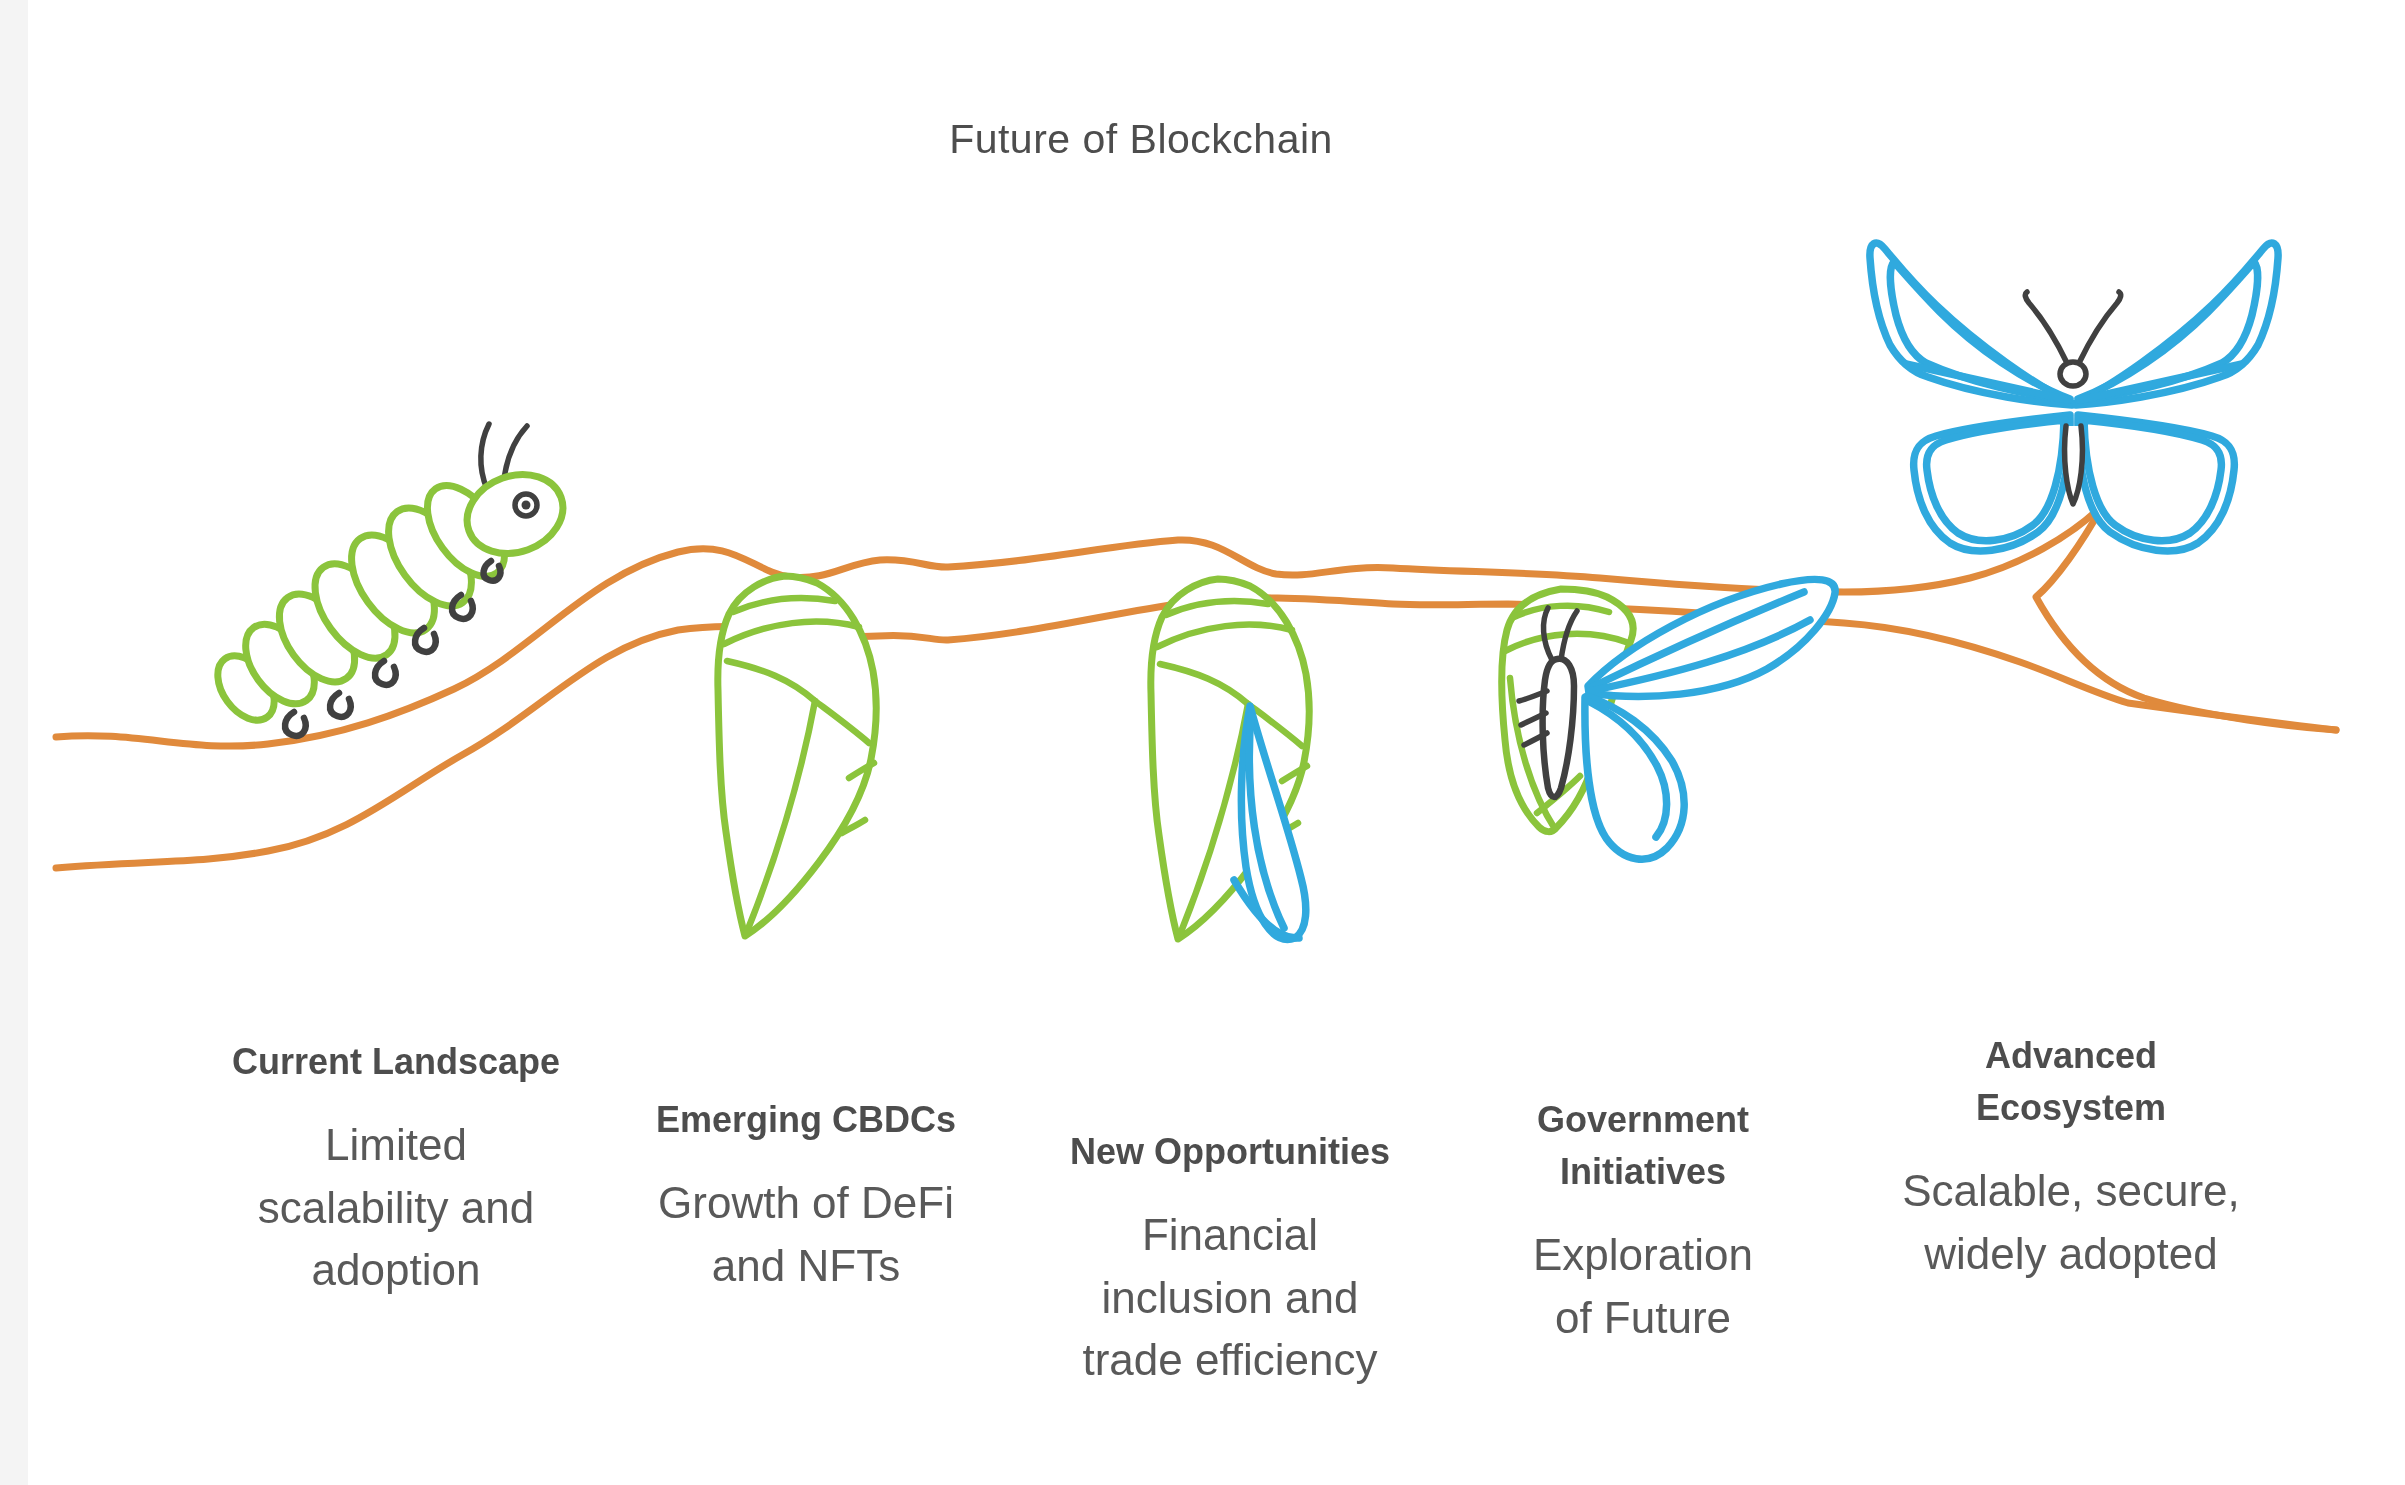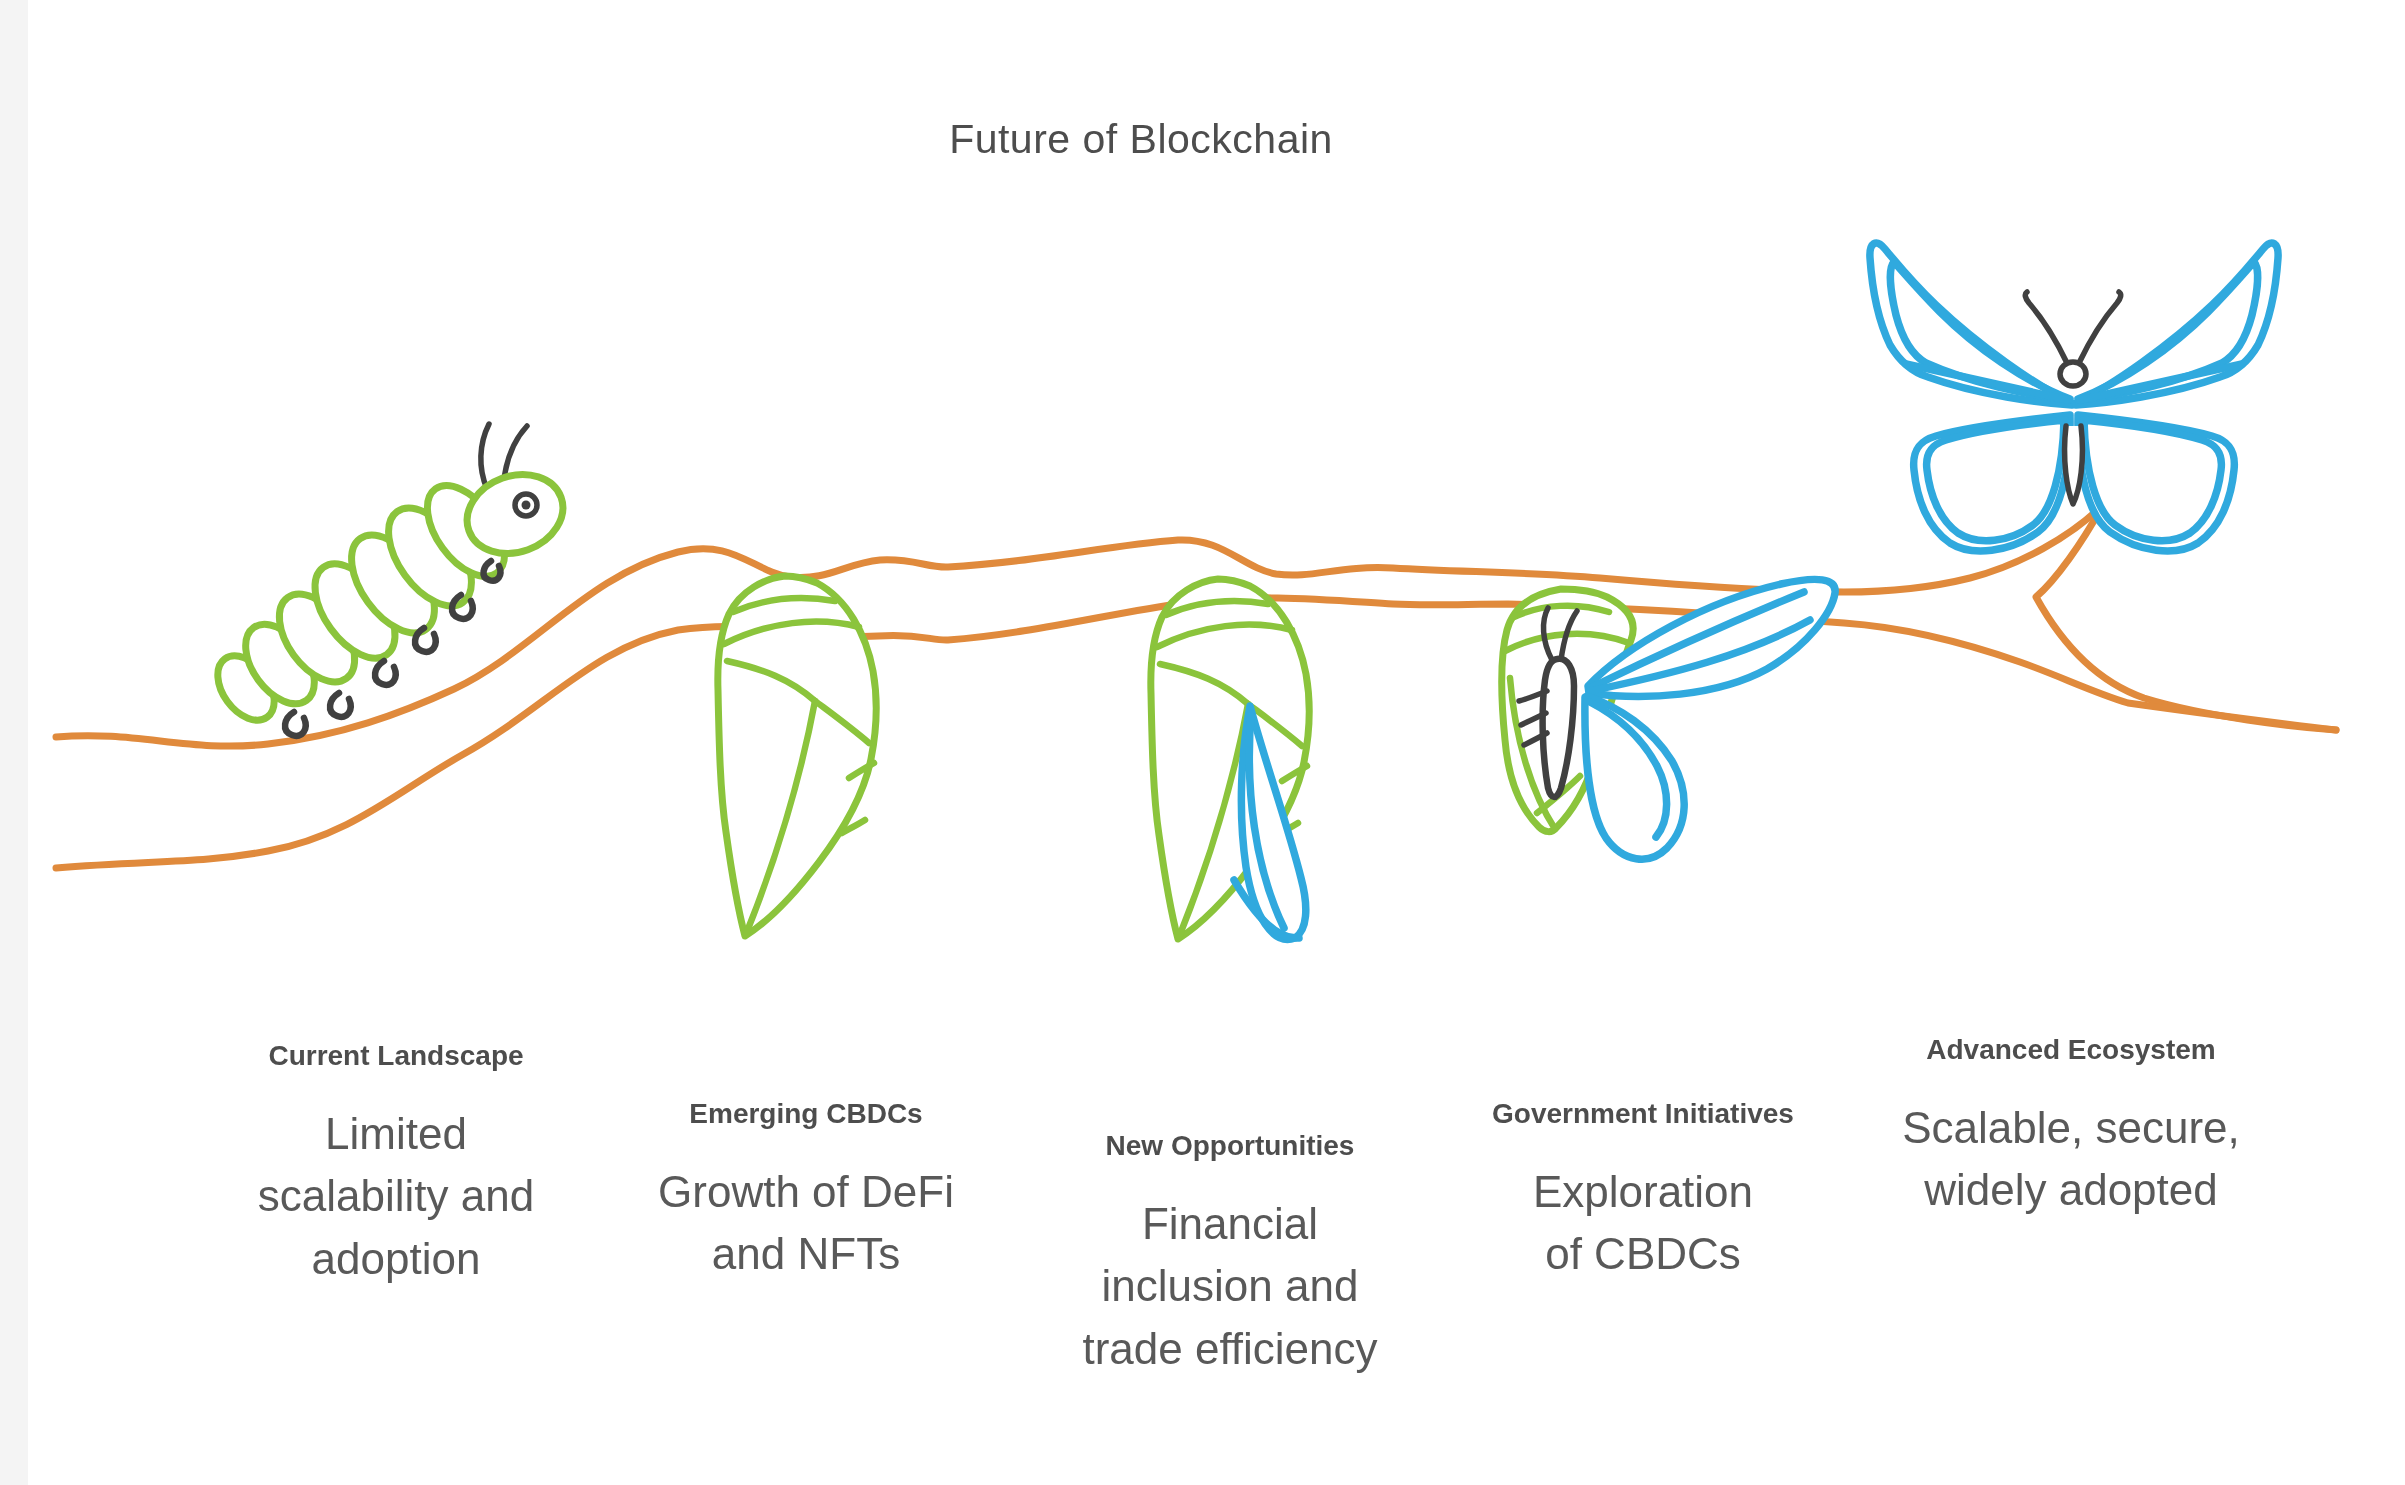--- a/index.html
+++ b/index.html
@@ -42,21 +42,21 @@
   .k2{stroke:var(--c-ink);stroke-width:5.5;}
   .wf{fill:#ffffff;}
   .inkfill{fill:var(--c-ink);}
 
   .stage{
     position:absolute;
     width:440px;
     text-align:center;
   }
   .stage h2{
-    font-size:28px;
+    font-size:36px;
     font-weight:700;
     color:var(--c-heading);
     line-height:1.45;
     max-width:330px;
     margin:0 auto;
   }
   .stage p{
     font-size:44px;
     font-weight:400;
     color:var(--c-body);
@@ -184,21 +184,21 @@
     <p>Growth of DeFi and NFTs</p>
   </div>
 
   <div class="stage s3">
     <h2>New Opportunities</h2>
     <p>Financial inclusion and trade efficiency</p>
   </div>
 
   <div class="stage s4">
     <h2>Government Initiatives</h2>
-    <p>Exploration of CBDCs</p>
+    <p>Exploration of Future</p>
   </div>
 
   <div class="stage s5">
     <h2>Advanced Ecosystem</h2>
     <p>Scalable, secure, widely adopted</p>
   </div>
 
 </div>
 
 </body></html>

